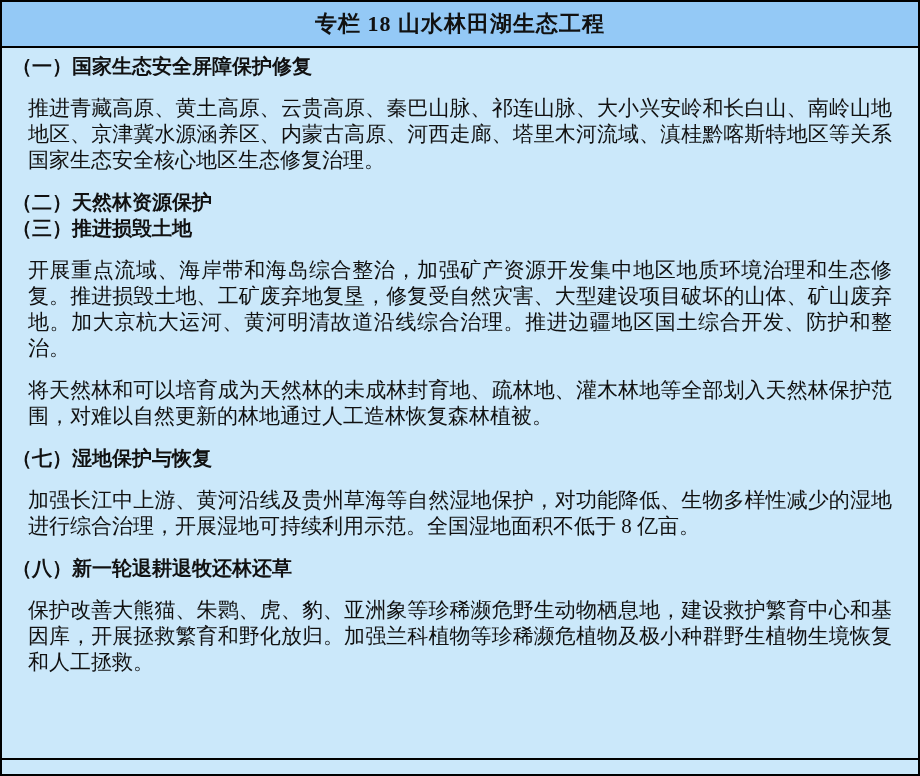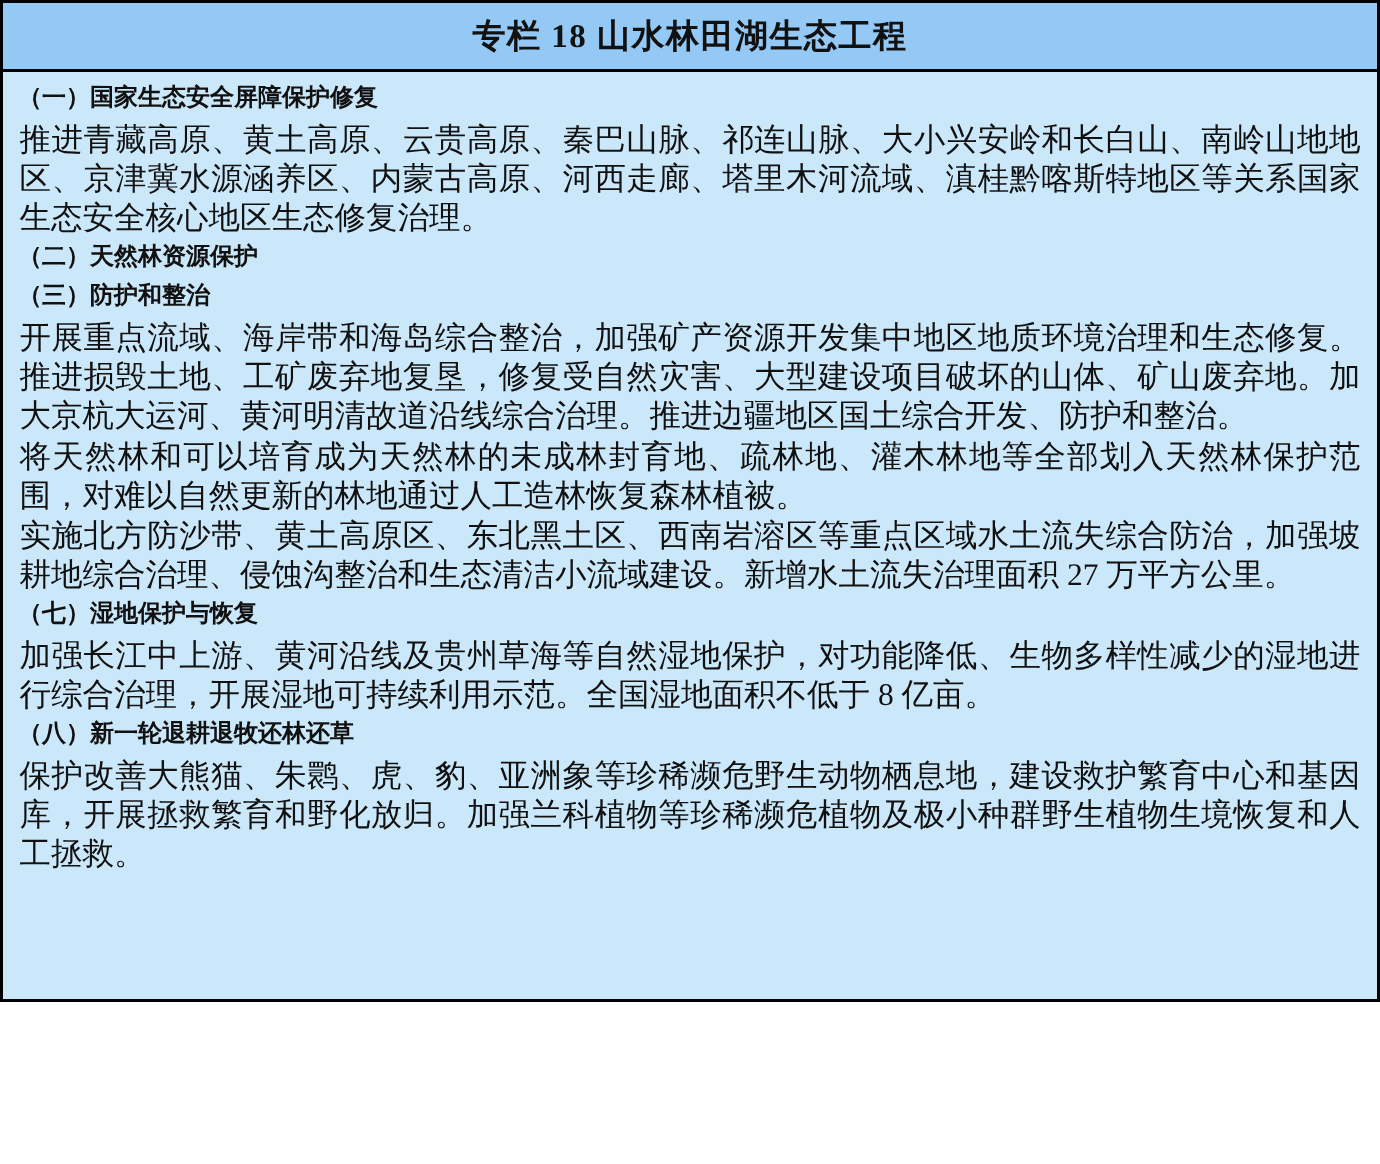--- a/index.html
+++ b/index.html
@@ -4,21 +4,21 @@
 <style>
   html, body {
     margin: 0;
     padding: 0;
     background: #ffffff;
     font-family: "Liberation Serif", "DejaVu Serif", serif;
   }
   .panel {
     position: relative;
     width: 920px;
-    height: 668px;
+    height: 776px;
     box-sizing: border-box;
     border: 2px solid #000000;
     background: #cbe8fa;
     overflow: hidden;
     display: flex;
     flex-direction: column;
   }
   .title-bar {
     box-sizing: border-box;
     height: 46px;
@@ -43,31 +43,31 @@
     height: 712px;
     border-bottom: 2px solid #000000;
     overflow: hidden;
     color: #111111;
   }
   .bottom-strip {
     flex: 1 1 auto;
     background: #cbe8fa;
   }
   .section-heading {
-    font-size: 16px;
+    font-size: 20px;
     font-weight: bold;
     line-height: 26px;
     margin: 0;
     color: #111111;
   }
   .section-body {
     font-size: 21px;
     font-weight: normal;
     line-height: 26px;
-    margin: 1px;
+    margin: 16px;
     text-align: justify;
     color: #111111;
   }
 </style>
 </head>
 <body>
 
 <div class="panel">
 
   <div class="title-bar">
@@ -79,31 +79,30 @@
     <div class="section">
       <p class="section-heading">（一）国家生态安全屏障保护修复</p>
       <p class="section-body">推进青藏高原、黄土高原、云贵高原、秦巴山脉、祁连山脉、大小兴安岭和长白山、南岭山地地区、京津冀水源涵养区、内蒙古高原、河西走廊、塔里木河流域、滇桂黔喀斯特地区等关系国家生态安全核心地区生态修复治理。</p>
     </div>
 
     <div class="section">
       <p class="section-heading">（二）天然林资源保护</p>
     </div>
 
     <div class="section">
-      <p class="section-heading">（三）防护和整治</p>
+      <p class="section-heading">（三）推进损毁土地</p>
       <p class="section-body">开展重点流域、海岸带和海岛综合整治，加强矿产资源开发集中地区地质环境治理和生态修复。推进损毁土地、工矿废弃地复垦，修复受自然灾害、大型建设项目破坏的山体、矿山废弃地。加大京杭大运河、黄河明清故道沿线综合治理。推进边疆地区国土综合开发、防护和整治。</p>
     </div>
 
     <div class="section">
       <p class="section-body">将天然林和可以培育成为天然林的未成林封育地、疏林地、灌木林地等全部划入天然林保护范围，对难以自然更新的林地通过人工造林恢复森林植被。</p>
     </div>
 
 
     <div class="section">
-      <p class="section-body">实施北方防沙带、黄土高原区、东北黑土区、西南岩溶区等重点区域水土流失综合防治，加强坡耕地综合治理、侵蚀沟整治和生态清洁小流域建设。新增水土流失治理面积 27 万平方公里。</p>
     </div>
 
     <div class="section">
       <p class="section-heading">（七）湿地保护与恢复</p>
       <p class="section-body">加强长江中上游、黄河沿线及贵州草海等自然湿地保护，对功能降低、生物多样性减少的湿地进行综合治理，开展湿地可持续利用示范。全国湿地面积不低于 8 亿亩。</p>
     </div>
 
     <div class="section">
       <p class="section-heading">（八）新一轮退耕退牧还林还草</p>
       <p class="section-body">保护改善大熊猫、朱鹮、虎、豹、亚洲象等珍稀濒危野生动物栖息地，建设救护繁育中心和基因库，开展拯救繁育和野化放归。加强兰科植物等珍稀濒危植物及极小种群野生植物生境恢复和人工拯救。</p>

